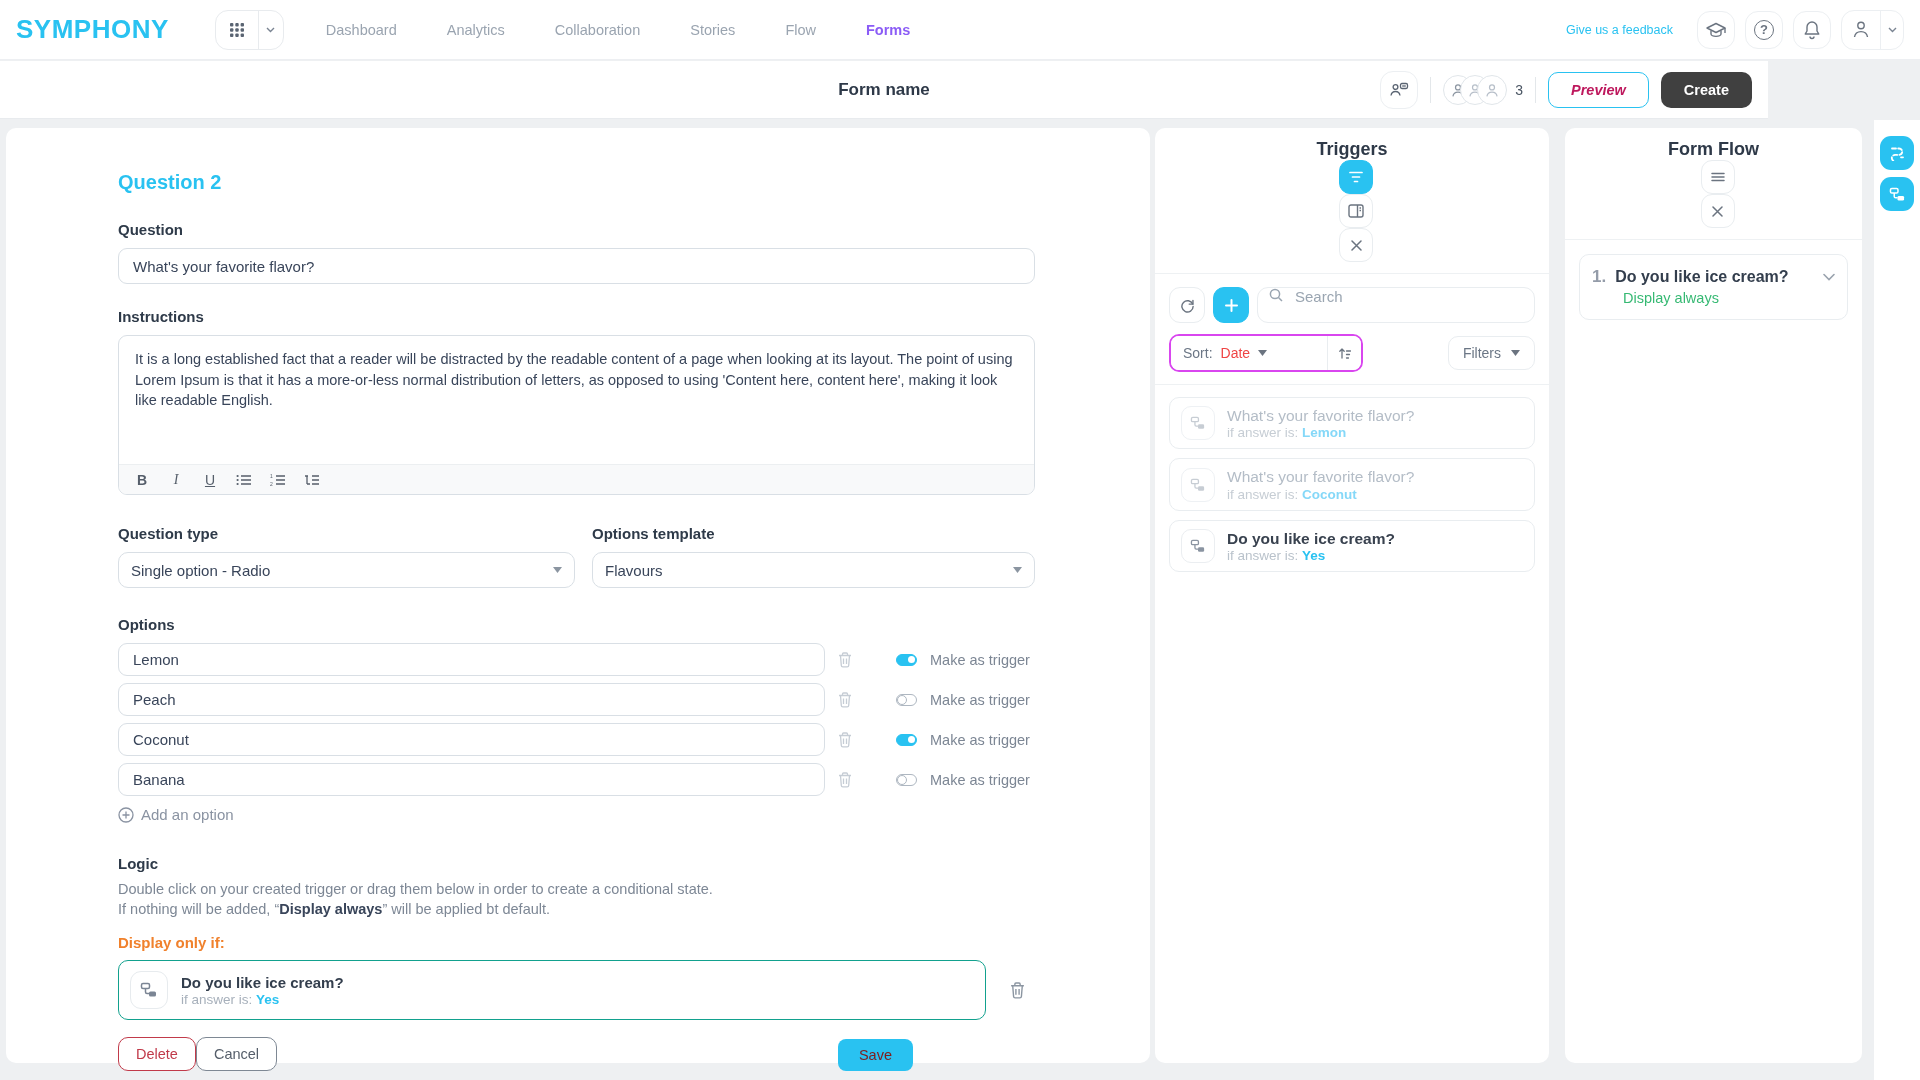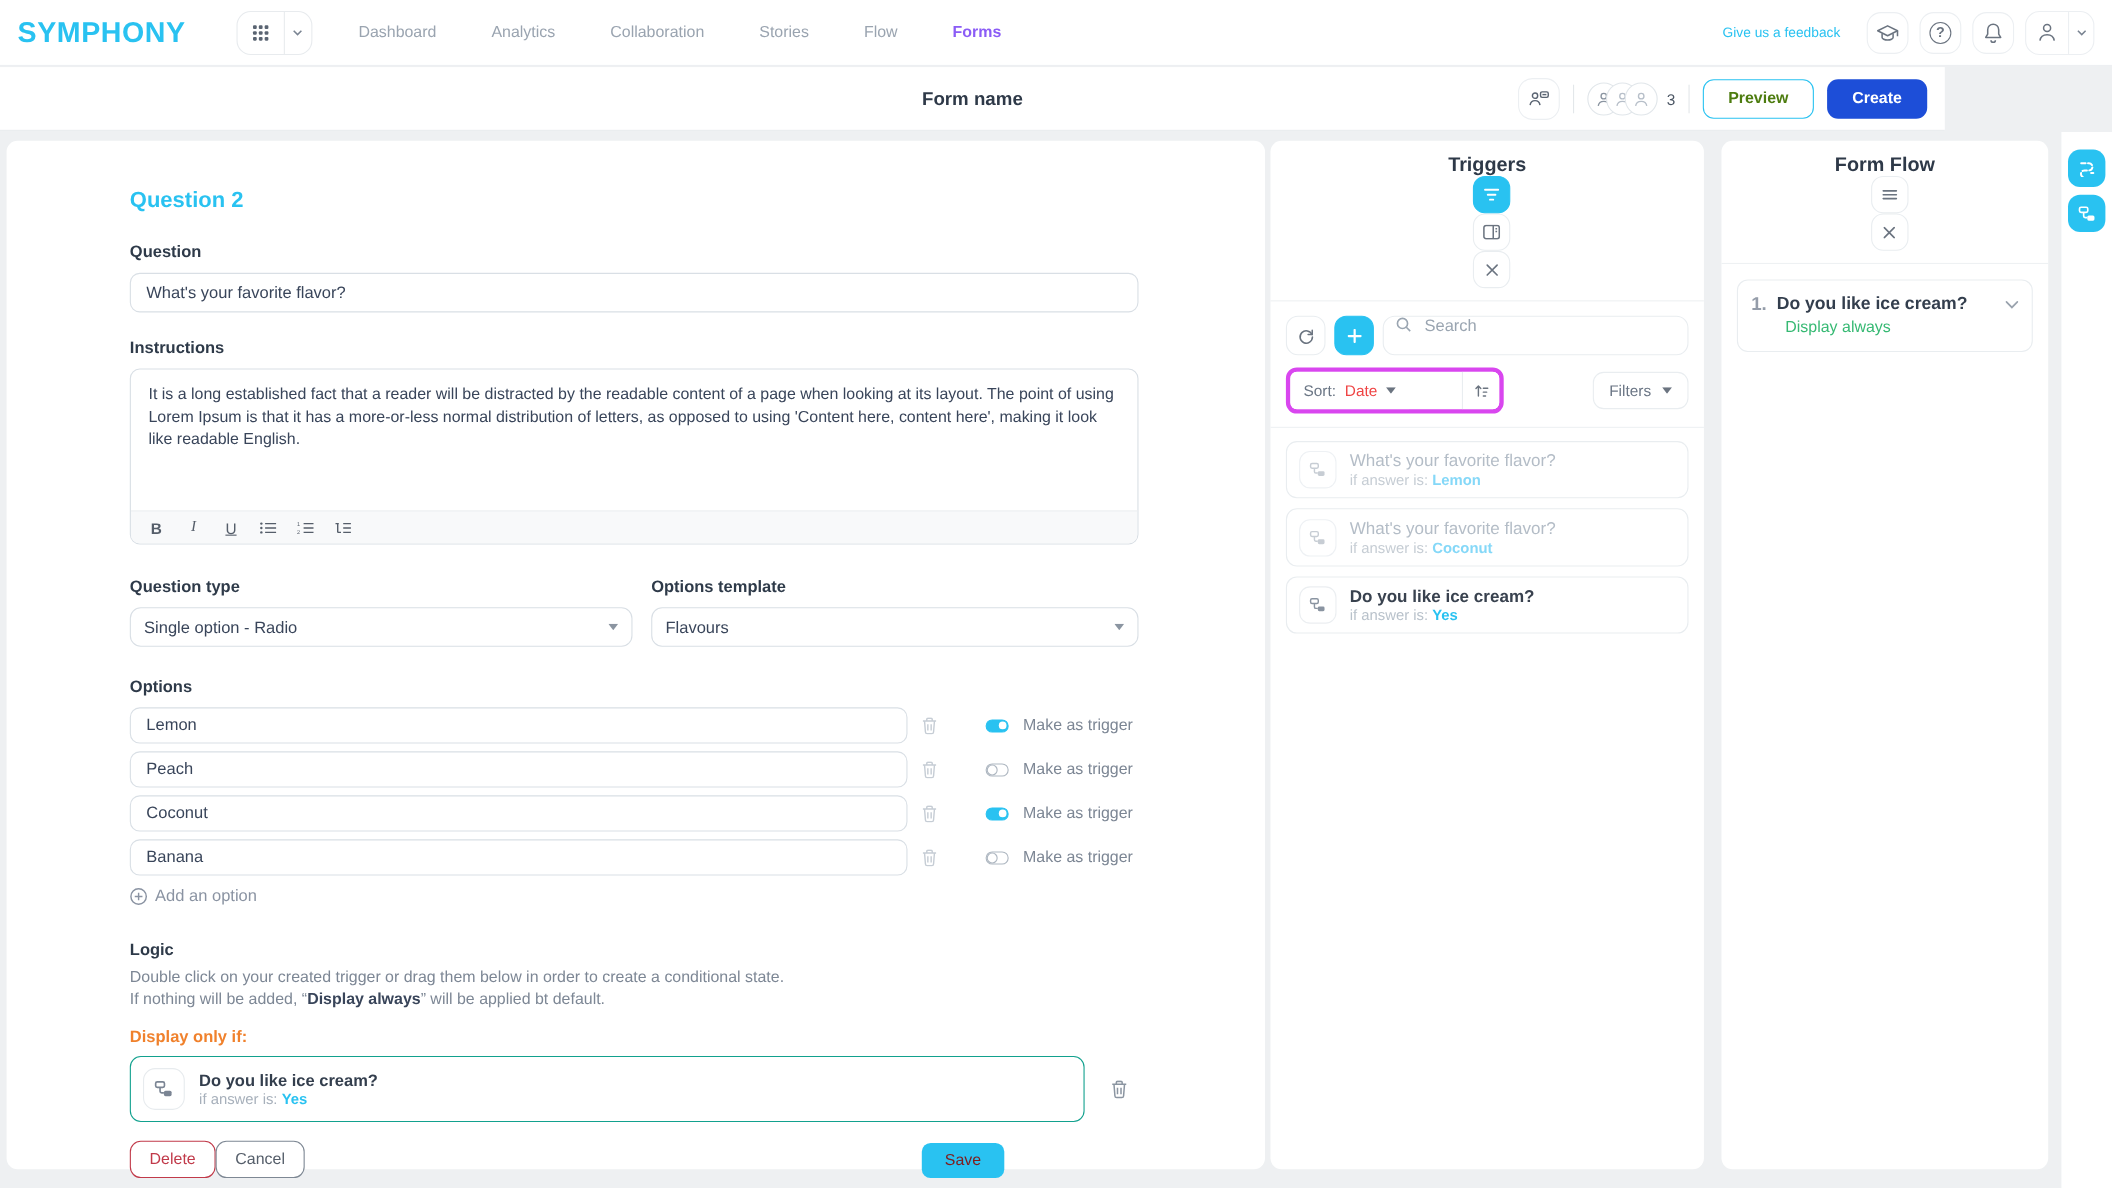--- a/index.html
+++ b/index.html
@@ -53,26 +53,27 @@
   }
   .formbar-right {
     position:absolute; right:16px; top:0; height:58px; display:flex; align-items:center; gap:12px;
   }
   .vsep { width:1px; height:26px; background:#e3e7ea; }
   .avatar-stack { display:flex; align-items:center; }
   .avatar { width:30px; height:30px; border-radius:50%; background:#fff; border:1px solid #e1e6ea; display:flex; align-items:center; justify-content:center; color:#8b95a1; }
   .avatar + .avatar { margin-left:-13px; color:#b7bfc9; }
   .avatar-count { font-size:14px; color:#4a5563; margin-left:8px; }
   .btn-outline-accent {
-    border:1.5px solid #29c2f1; color:#4d7c0f; background:#fff; font-weight:bold;
+    border:1.5px solid #29c2f1; color:#be185d; background:#fff; font-weight:bold;
     font-size:14.5px; padding:9px 22px; border-radius:10px; cursor:pointer;
     font-family:"Liberation Sans",sans-serif;
+    font-style:italic;
   }
   .btn-accent {
-    border:none; background:#1d4ed8; color:#fff; font-weight:bold;
+    border:none; background:#404040; color:#fff; font-weight:bold;
     font-size:14.5px; padding:10px 23px; border-radius:10px; cursor:pointer;
     font-family:"Liberation Sans",sans-serif;
   }
 
   
   .card { position:absolute; background:#fff; border-radius:10px; }
   .main-card { left:6px; top:128px; width:1144px; height:935px; }
   .triggers-panel { left:1155px; top:128px; width:394px; height:935px; }
   .formflow-panel { left:1565px; top:128px; width:297px; height:935px; }
   .right-rail { position:absolute; left:1874px; top:120px; width:46px; height:960px; background:#fff; display:flex; flex-direction:column; align-items:center; padding-top:16px; gap:7px; }
@@ -143,21 +144,21 @@
   .panel-title { font-size:18px; font-weight:bold; color:#2e3948; flex:1; }
   .p-btn { width:34px; height:34px; border:1px solid #e9edf0; border-radius:11px; background:#fff; color:#6b7480; display:flex; align-items:center; justify-content:center; cursor:pointer; margin-left:8px; }
   .p-btn.active { background:#29c2f1; border-color:#29c2f1; color:#fff; }
   .t-controls { display:flex; gap:8px; padding:13px 14px 7px; align-items:center; }
   .sq-btn { width:36px; height:36px; border:1px solid #e9edf0; border-radius:11px; background:#fff; color:#6b7480; display:flex; align-items:center; justify-content:center; cursor:pointer; flex:none; }
   .sq-btn.accent { background:#29c2f1; border-color:#29c2f1; color:#fff; }
   .search-box { flex:1; height:36px; border:1px solid #e9edf0; border-radius:11px; display:flex; align-items:flex-start; gap:12px; padding:0 11px; color:#9aa5b1; }
   .search-box input { border:none; outline:none; flex:1; font-size:15px; color:#39455a; font-family:"Liberation Sans",sans-serif; background:transparent; }
   .search-box input::placeholder { color:#9aa5b1; }
   .t-sortrow { display:flex; align-items:center; padding:4px 14px 12px; }
-  .sort-group { display:flex; border:4px solid #d946ef; border-radius:10px; overflow:hidden;gap:48px; }
+  .sort-group { display:flex; border:2px solid #d946ef; border-radius:10px; overflow:hidden;gap:48px; }
   .sort-btn { height:34px; display:flex; align-items:center; gap:8px; padding:0 12px; font-size:14px; color:#6b7685; background:#fff; border:none; cursor:pointer; font-family:"Liberation Sans",sans-serif;}
   .sort-value { color:#ef4444; }
   .sort-dir { width:34px; height:34px; border:none; border-left:1px solid #e9edf0; background:#fff; color:#6b7480; display:flex; align-items:center; justify-content:center; cursor:pointer; }
   .filters-btn { margin-left:auto; height:34px; border:1px solid #e9edf0; border-radius:10px; background:#fff; padding:0 14px; display:flex; align-items:center; gap:10px; font-size:14px; color:#6b7685; cursor:pointer; font-family:"Liberation Sans",sans-serif;}
   .t-divider { border-top:1px solid #eef1f3; }
   .t-list { padding:12px 14px; }
   .t-item { border:1px solid #e9edf0; border-radius:10px; display:flex; align-items:center; gap:12px; padding:8px 11px; margin-bottom:9px; cursor:pointer; background:#fff; }
   .t-item-icon { width:34px; height:34px; border:1px solid #ebeef1; border-radius:10px; display:flex; align-items:center; justify-content:center; color:#8a94a1; flex:none; }
   .t-item-title { font-size:15.5px; color:#39424f; font-weight:bold; line-height:1.25; }
   .t-item-sub { font-size:13.5px; color:#b9c2cb; }

